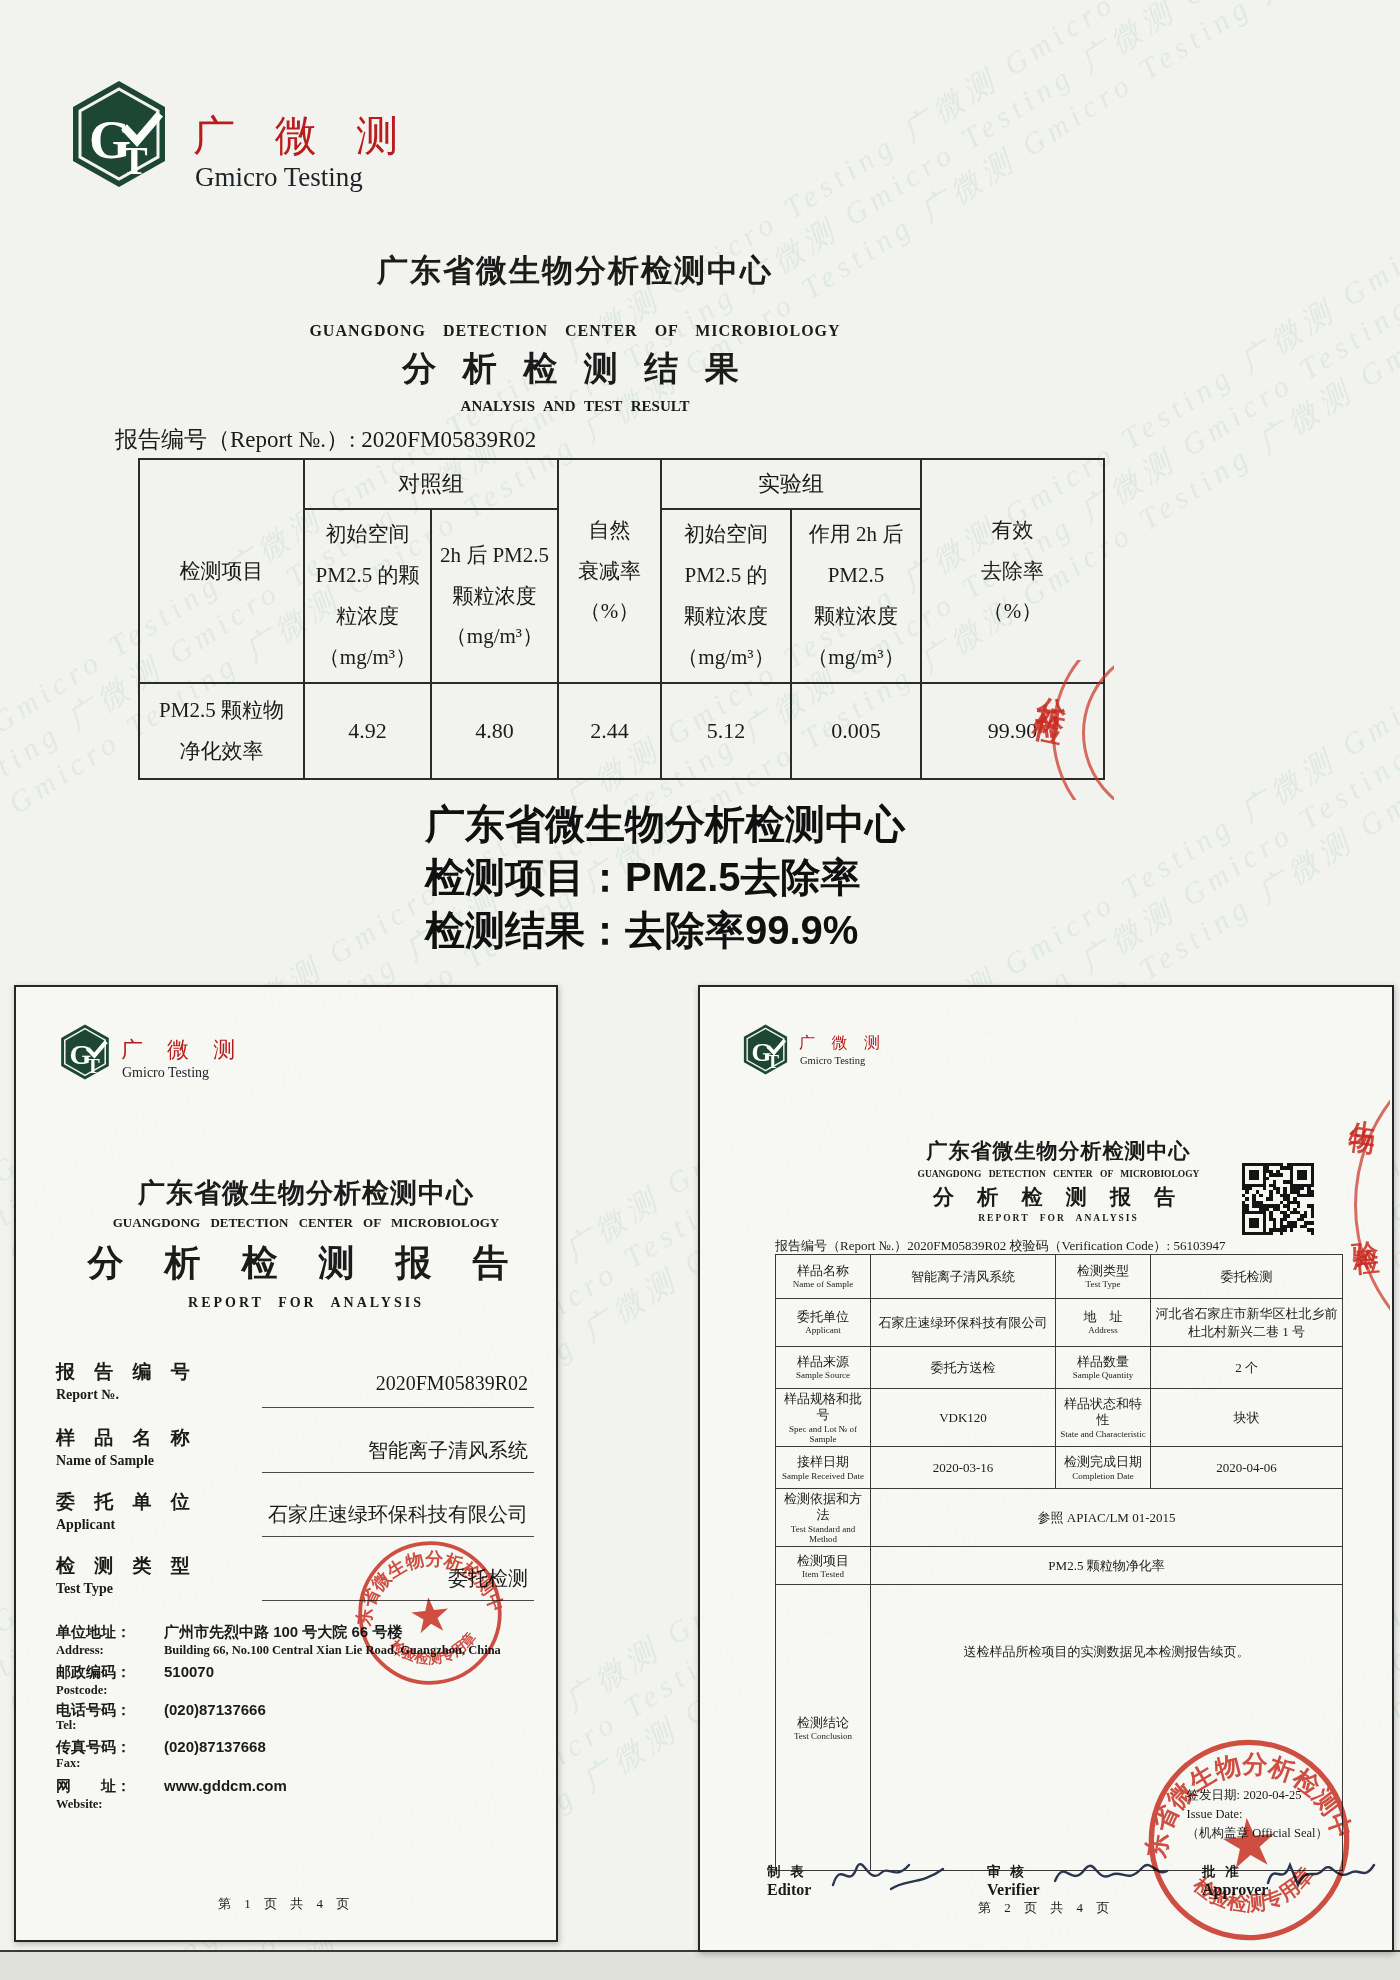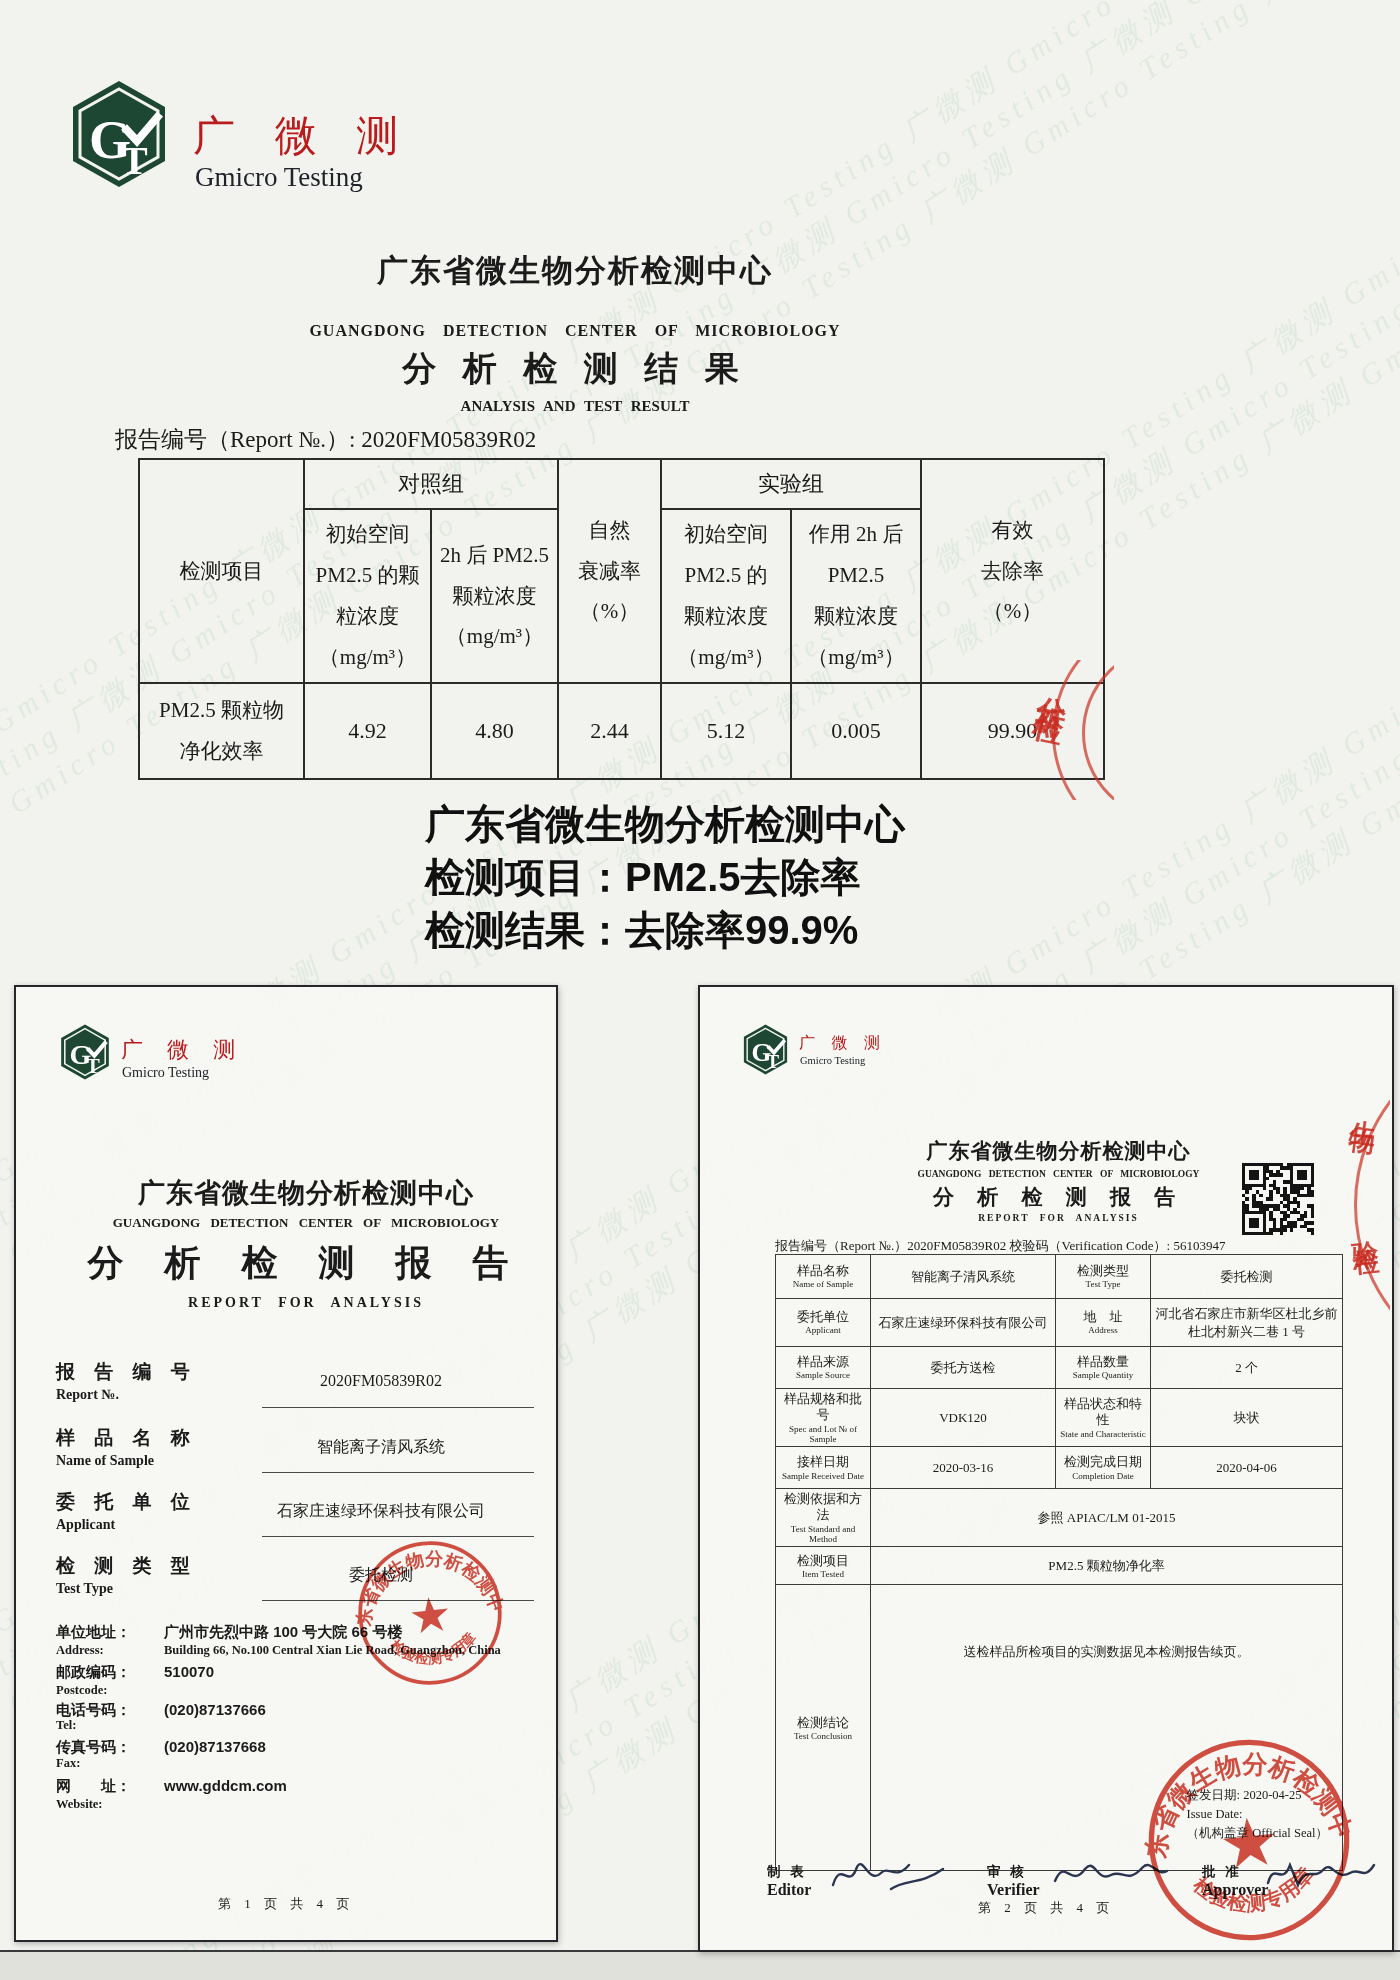--- a/index.html
+++ b/index.html
@@ -41,21 +41,21 @@
   .page{position:absolute;z-index:3;background:rgba(247,248,243,0.94);
     border:2px solid #26262a;box-shadow:1px 2px 6px rgba(40,40,40,0.3);}
   #page1{left:14px;top:985px;width:540px;height:953px;}
   #page2{left:698px;top:985px;width:692px;height:963px;}
   .p-ctr{position:absolute;text-align:center;}
 
   
   .f-cn{position:absolute;left:40px;font-family:"Liberation Sans",sans-serif;font-weight:bold;
     font-size:19px;letter-spacing:7px;white-space:nowrap;}
   .f-en{position:absolute;left:40px;font-weight:bold;font-size:14px;white-space:nowrap;}
-  .f-val{position:absolute;left:230px;width:270px;text-align:center;font-size:16px;white-space:nowrap;}
+  .f-val{position:absolute;left:242px;width:270px;text-align:right;font-size:20px;white-space:nowrap;}
   .f-line{position:absolute;left:246px;width:272px;height:1px;background:#4a4a4a;}
   .c-cn{position:absolute;left:40px;font-family:"Liberation Sans",sans-serif;font-weight:bold;font-size:15px;white-space:nowrap;}
   .c-en{position:absolute;left:40px;font-weight:bold;font-size:12.5px;white-space:nowrap;}
   .c-val{position:absolute;left:148px;font-size:15px;font-weight:bold;font-family:"Liberation Sans",sans-serif;white-space:nowrap;}
   .c-val-en{position:absolute;left:148px;font-size:12.5px;font-weight:bold;white-space:nowrap;}
   .p-footer{position:absolute;left:0;right:0;text-align:center;font-size:13px;letter-spacing:5px;}
 
   
   .tbl2{position:absolute;left:75px;top:267px;table-layout:fixed;width:567px;}
   .tbl2 td{border:1.5px solid #3a3a3a;text-align:center;vertical-align:middle;padding:2px 3px;}

